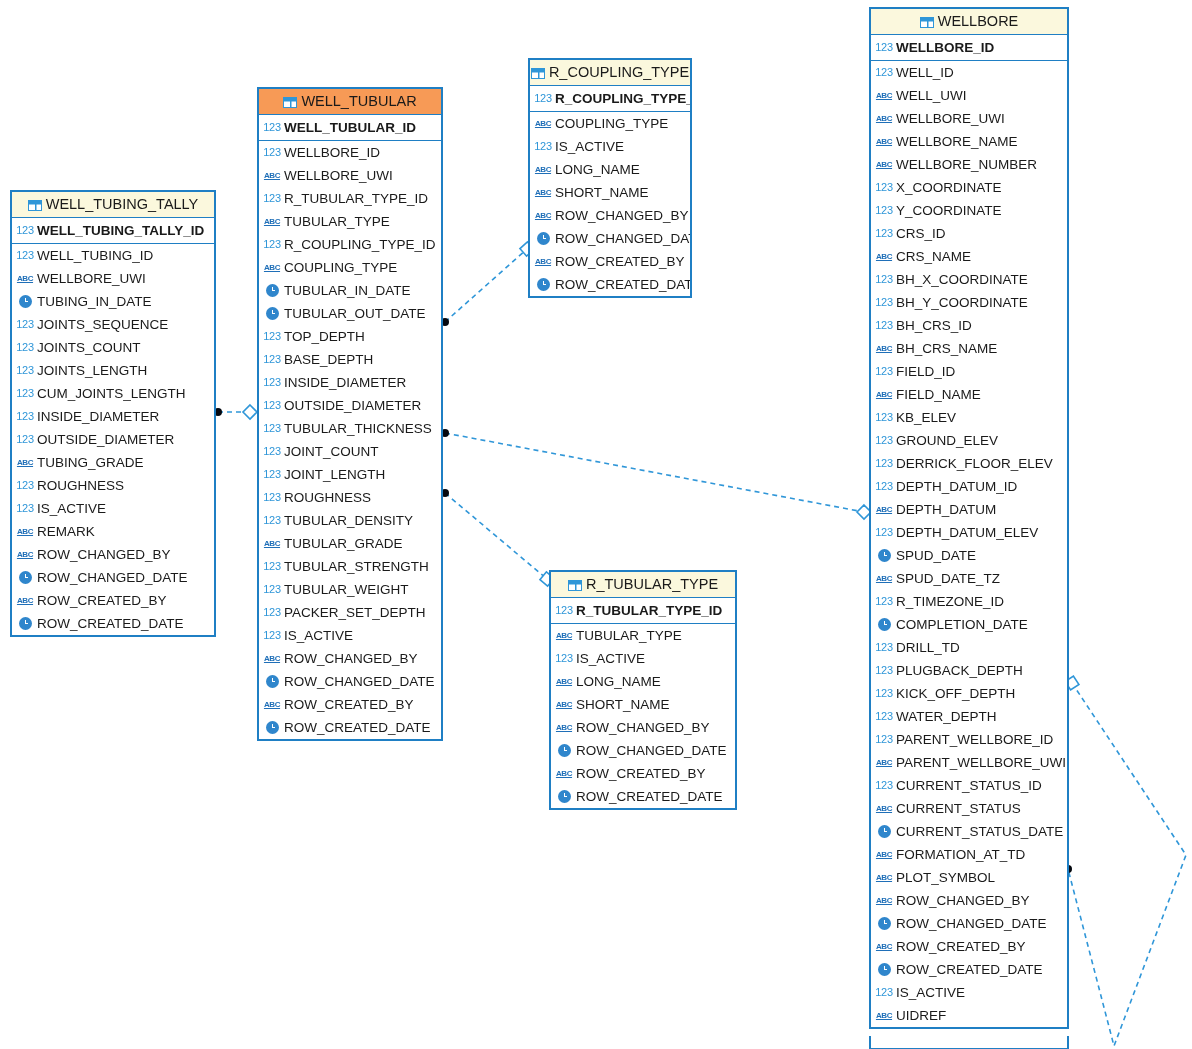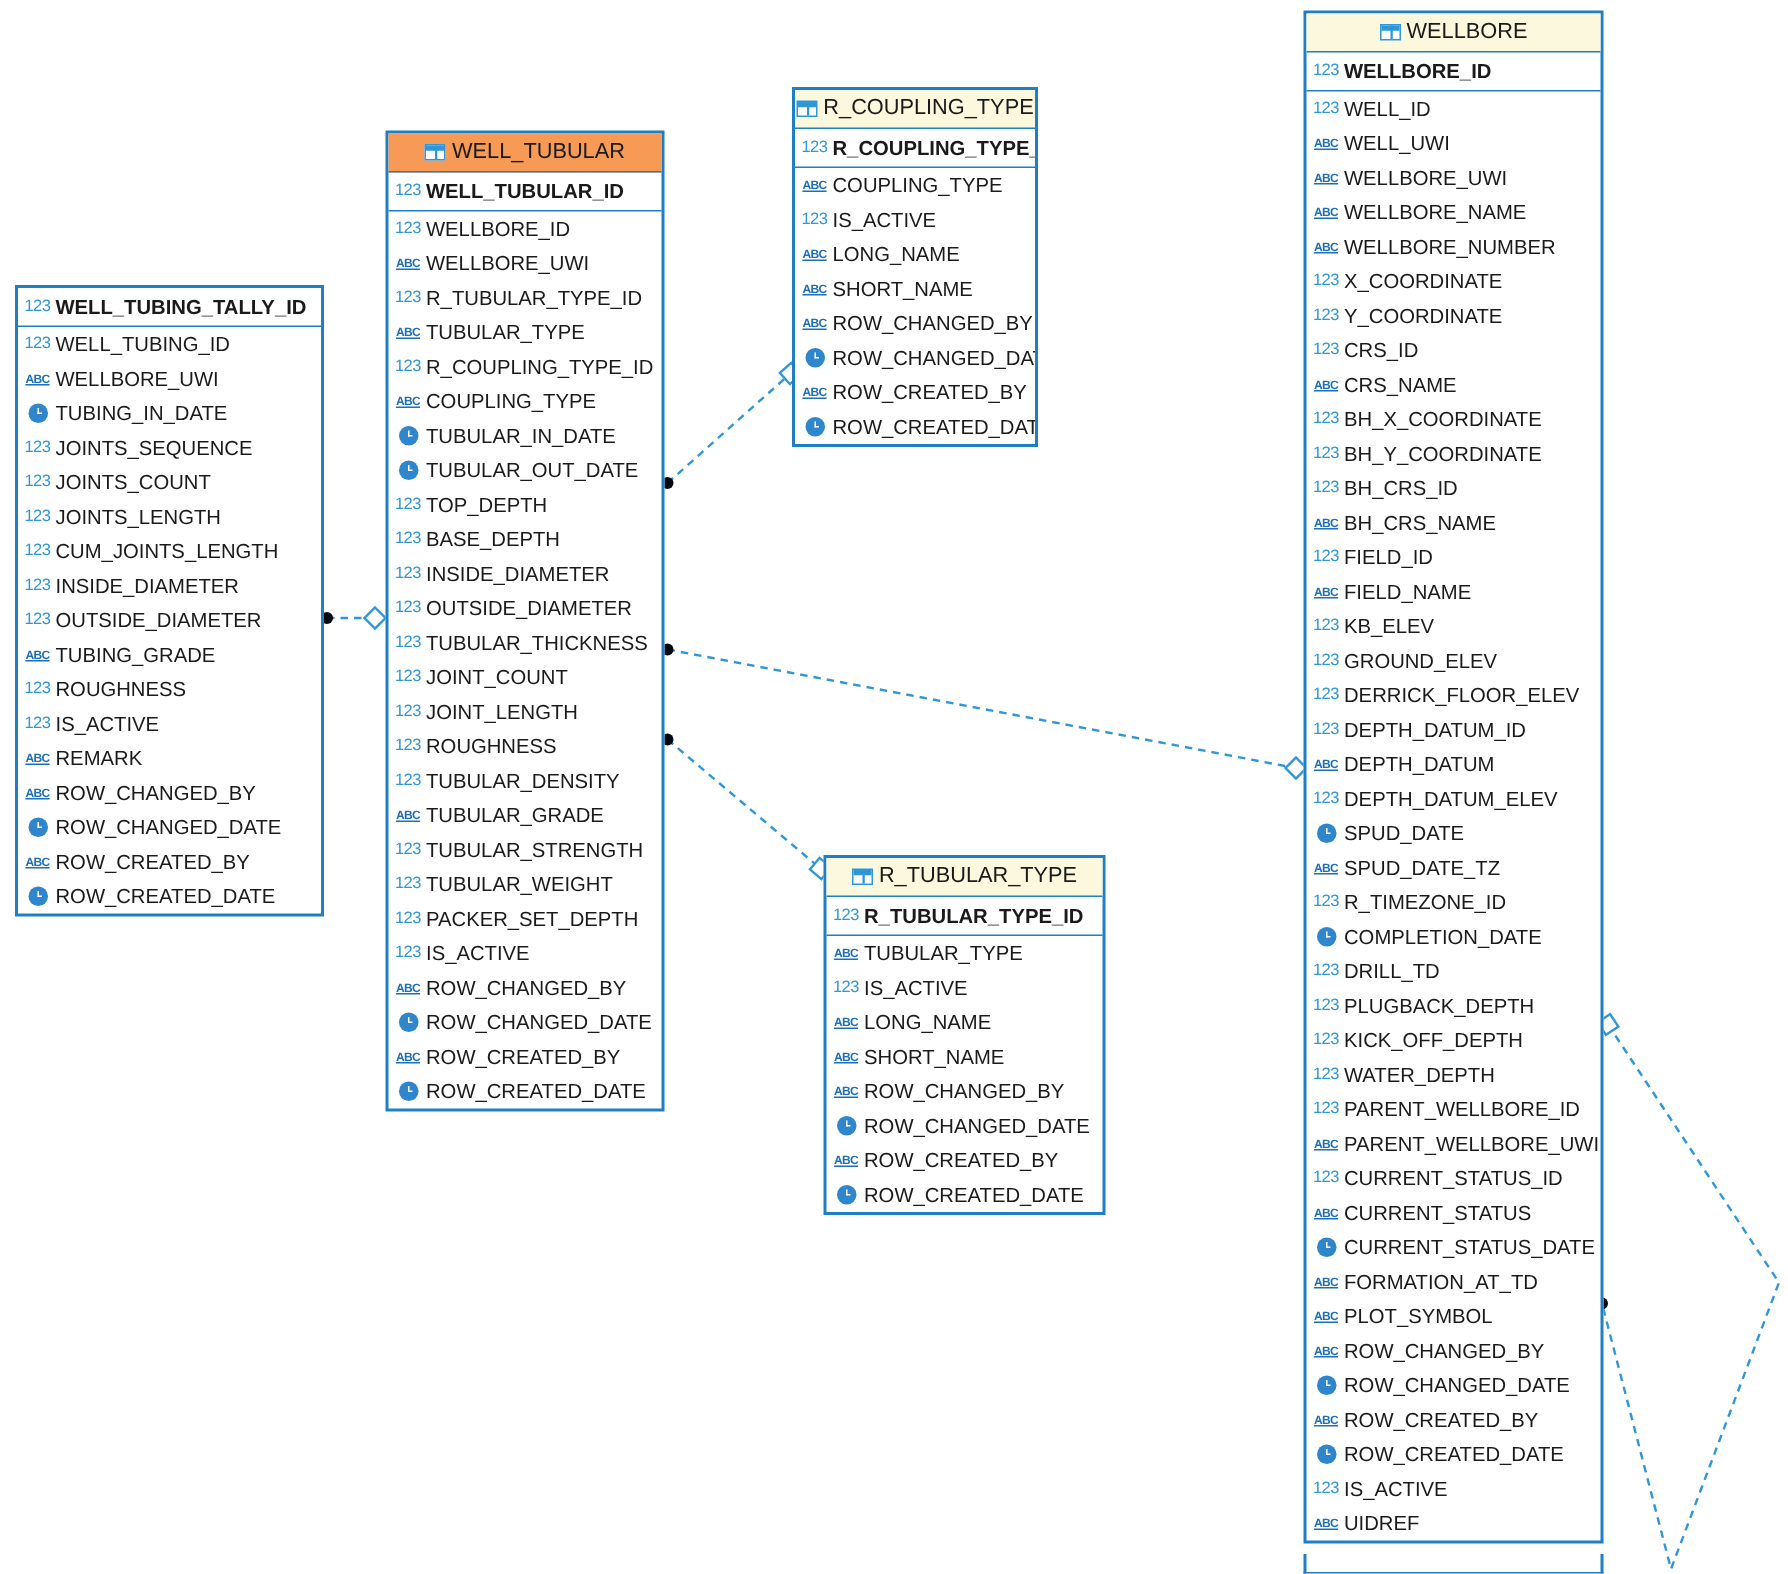--- a/index.html
+++ b/index.html
@@ -164,20 +164,21 @@
       </g>
       <g>
         <polyline points="1072,683 1186,855 1114,1046 1068,869" fill="none" stroke="#2f96d8" stroke-width="1.6" stroke-dasharray="5,4"></polyline>
         <rect x="1067" y="678" width="10" height="10" fill="#ffffff" stroke="#2f96d8" stroke-width="1.6" transform="rotate(56.46395301569255 1072 683)"></rect>
         <circle cx="1068" cy="869" r="4" fill="#05080f"></circle>
       </g>
     </svg>
 
   <div id="entity-layer">
       <div class="entity" style="left: 10px; top: 190px; width: 206px;">
+        <div class="entity-header"><span class="tbl-icon"></span><span>WELL_TUBING_TALLY</span></div>
         <div class="pk-row">
           <div class="attr">
             <span class="ic">
               <span class="ic-num">123</span>
             </span>
             <span class="nm">WELL_TUBING_TALLY_ID</span>
           </div>
         </div>
         <div>
           <div class="attr">

